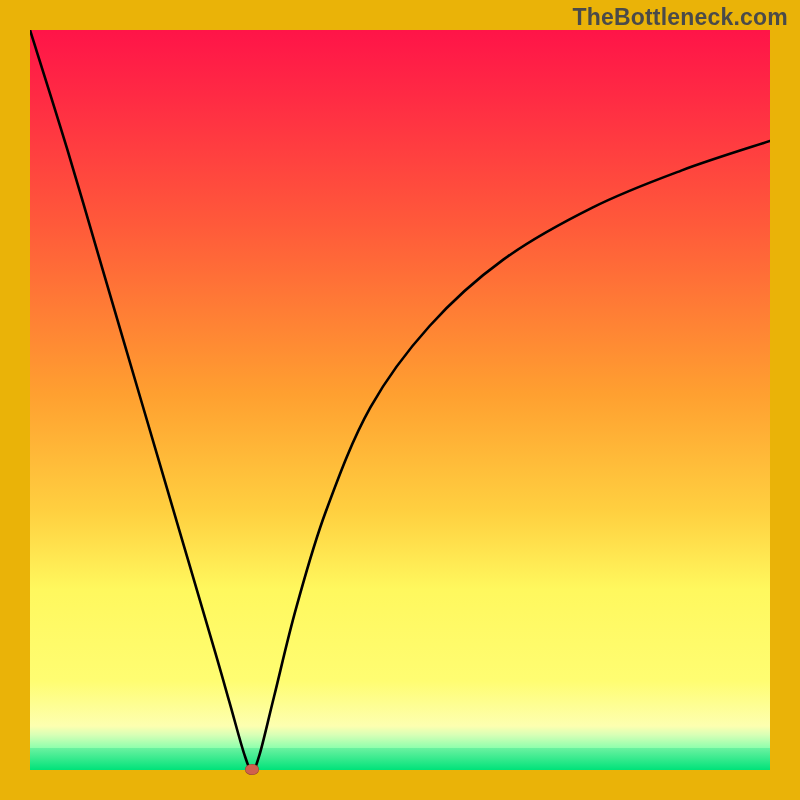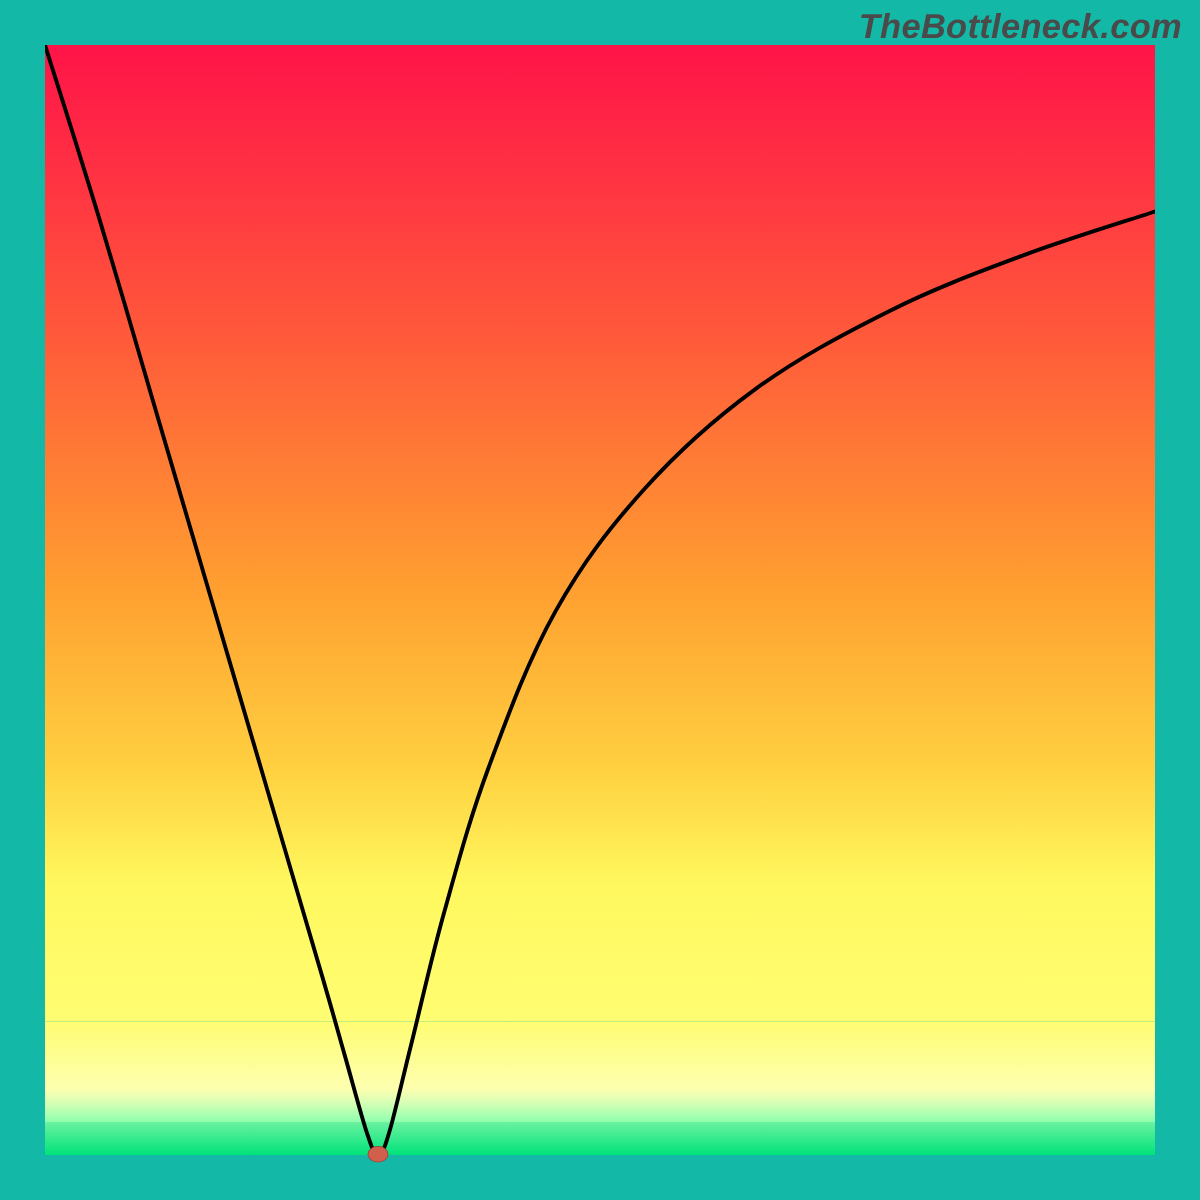--- a/index.html
+++ b/index.html
@@ -7,23 +7,22 @@
     padding: 0;
     width: 800px;
     height: 800px;
     background: #000;
     overflow: hidden;
     font-family: Arial, Helvetica, sans-serif;
   }
   .outer {
     width: 800px;
     height: 800px;
-    background: #14b8a6;
+    background: #eab308;
     position: relative;
-    font-style: italic;
   }
   .watermark {
     position: absolute;
     top: 4px;
     right: 12px;
     color: #4a4a4a;
     font-size: 23px;
     font-weight: 600;
     letter-spacing: 0.2px;
     user-select: none;

